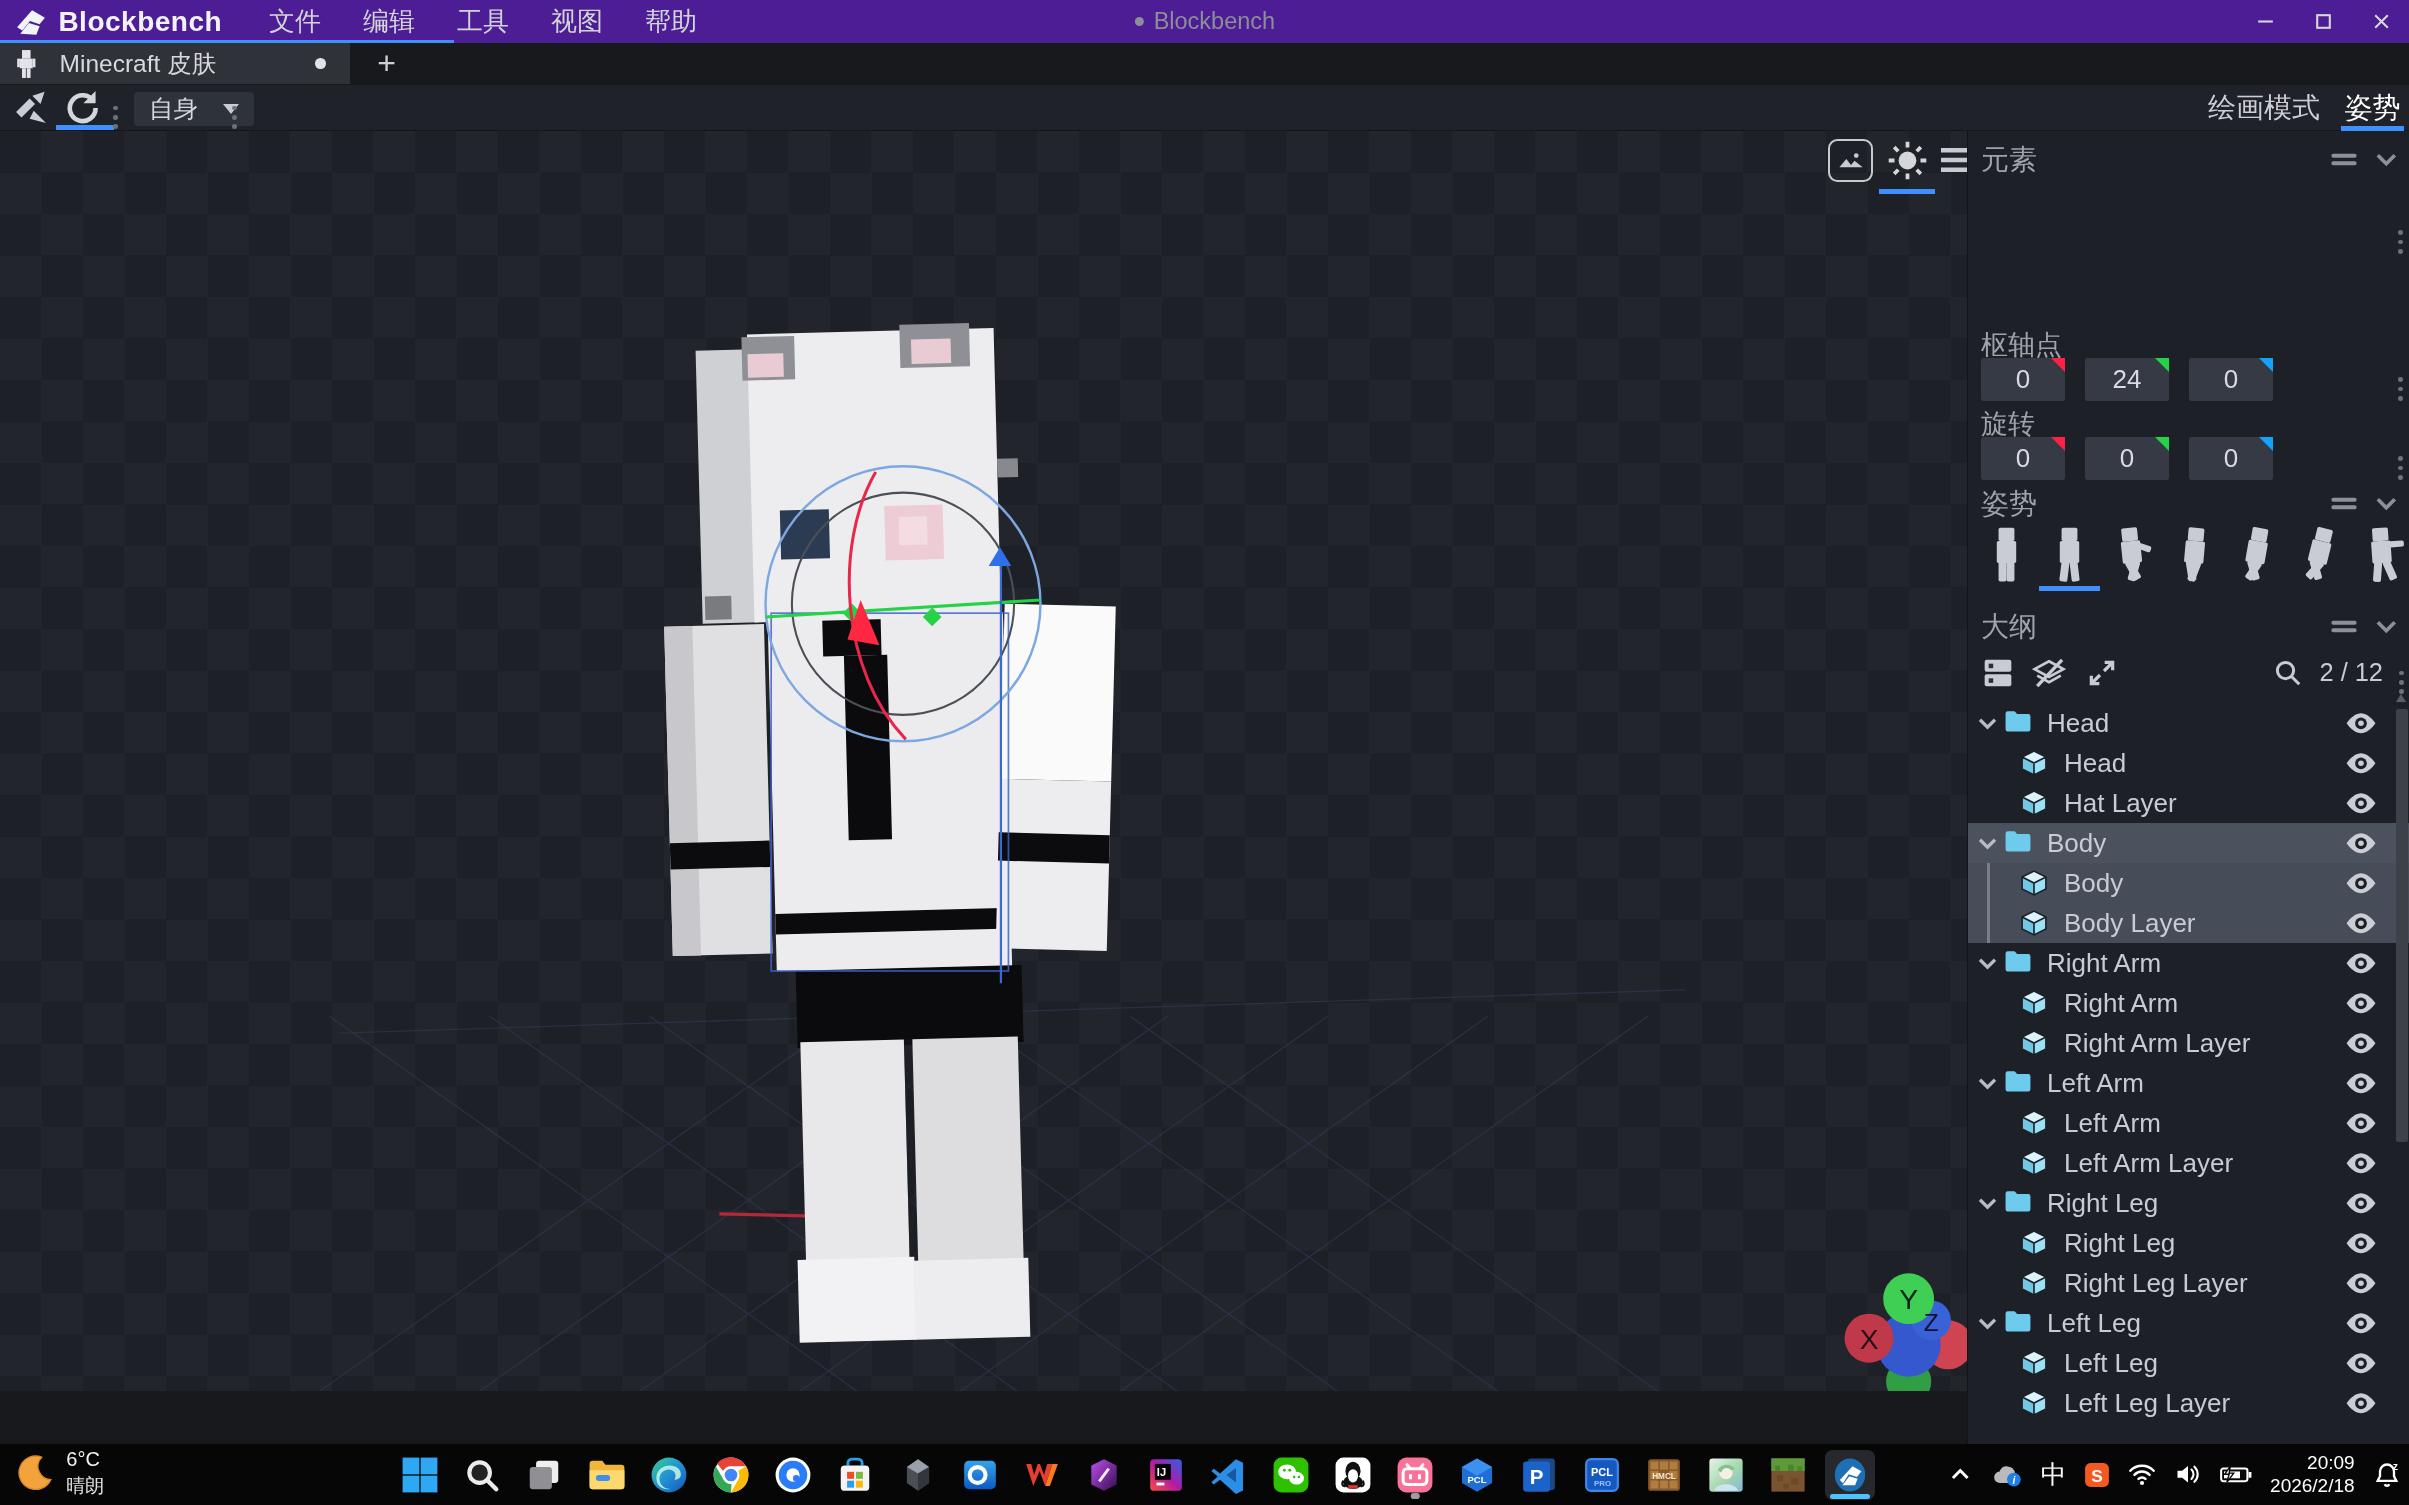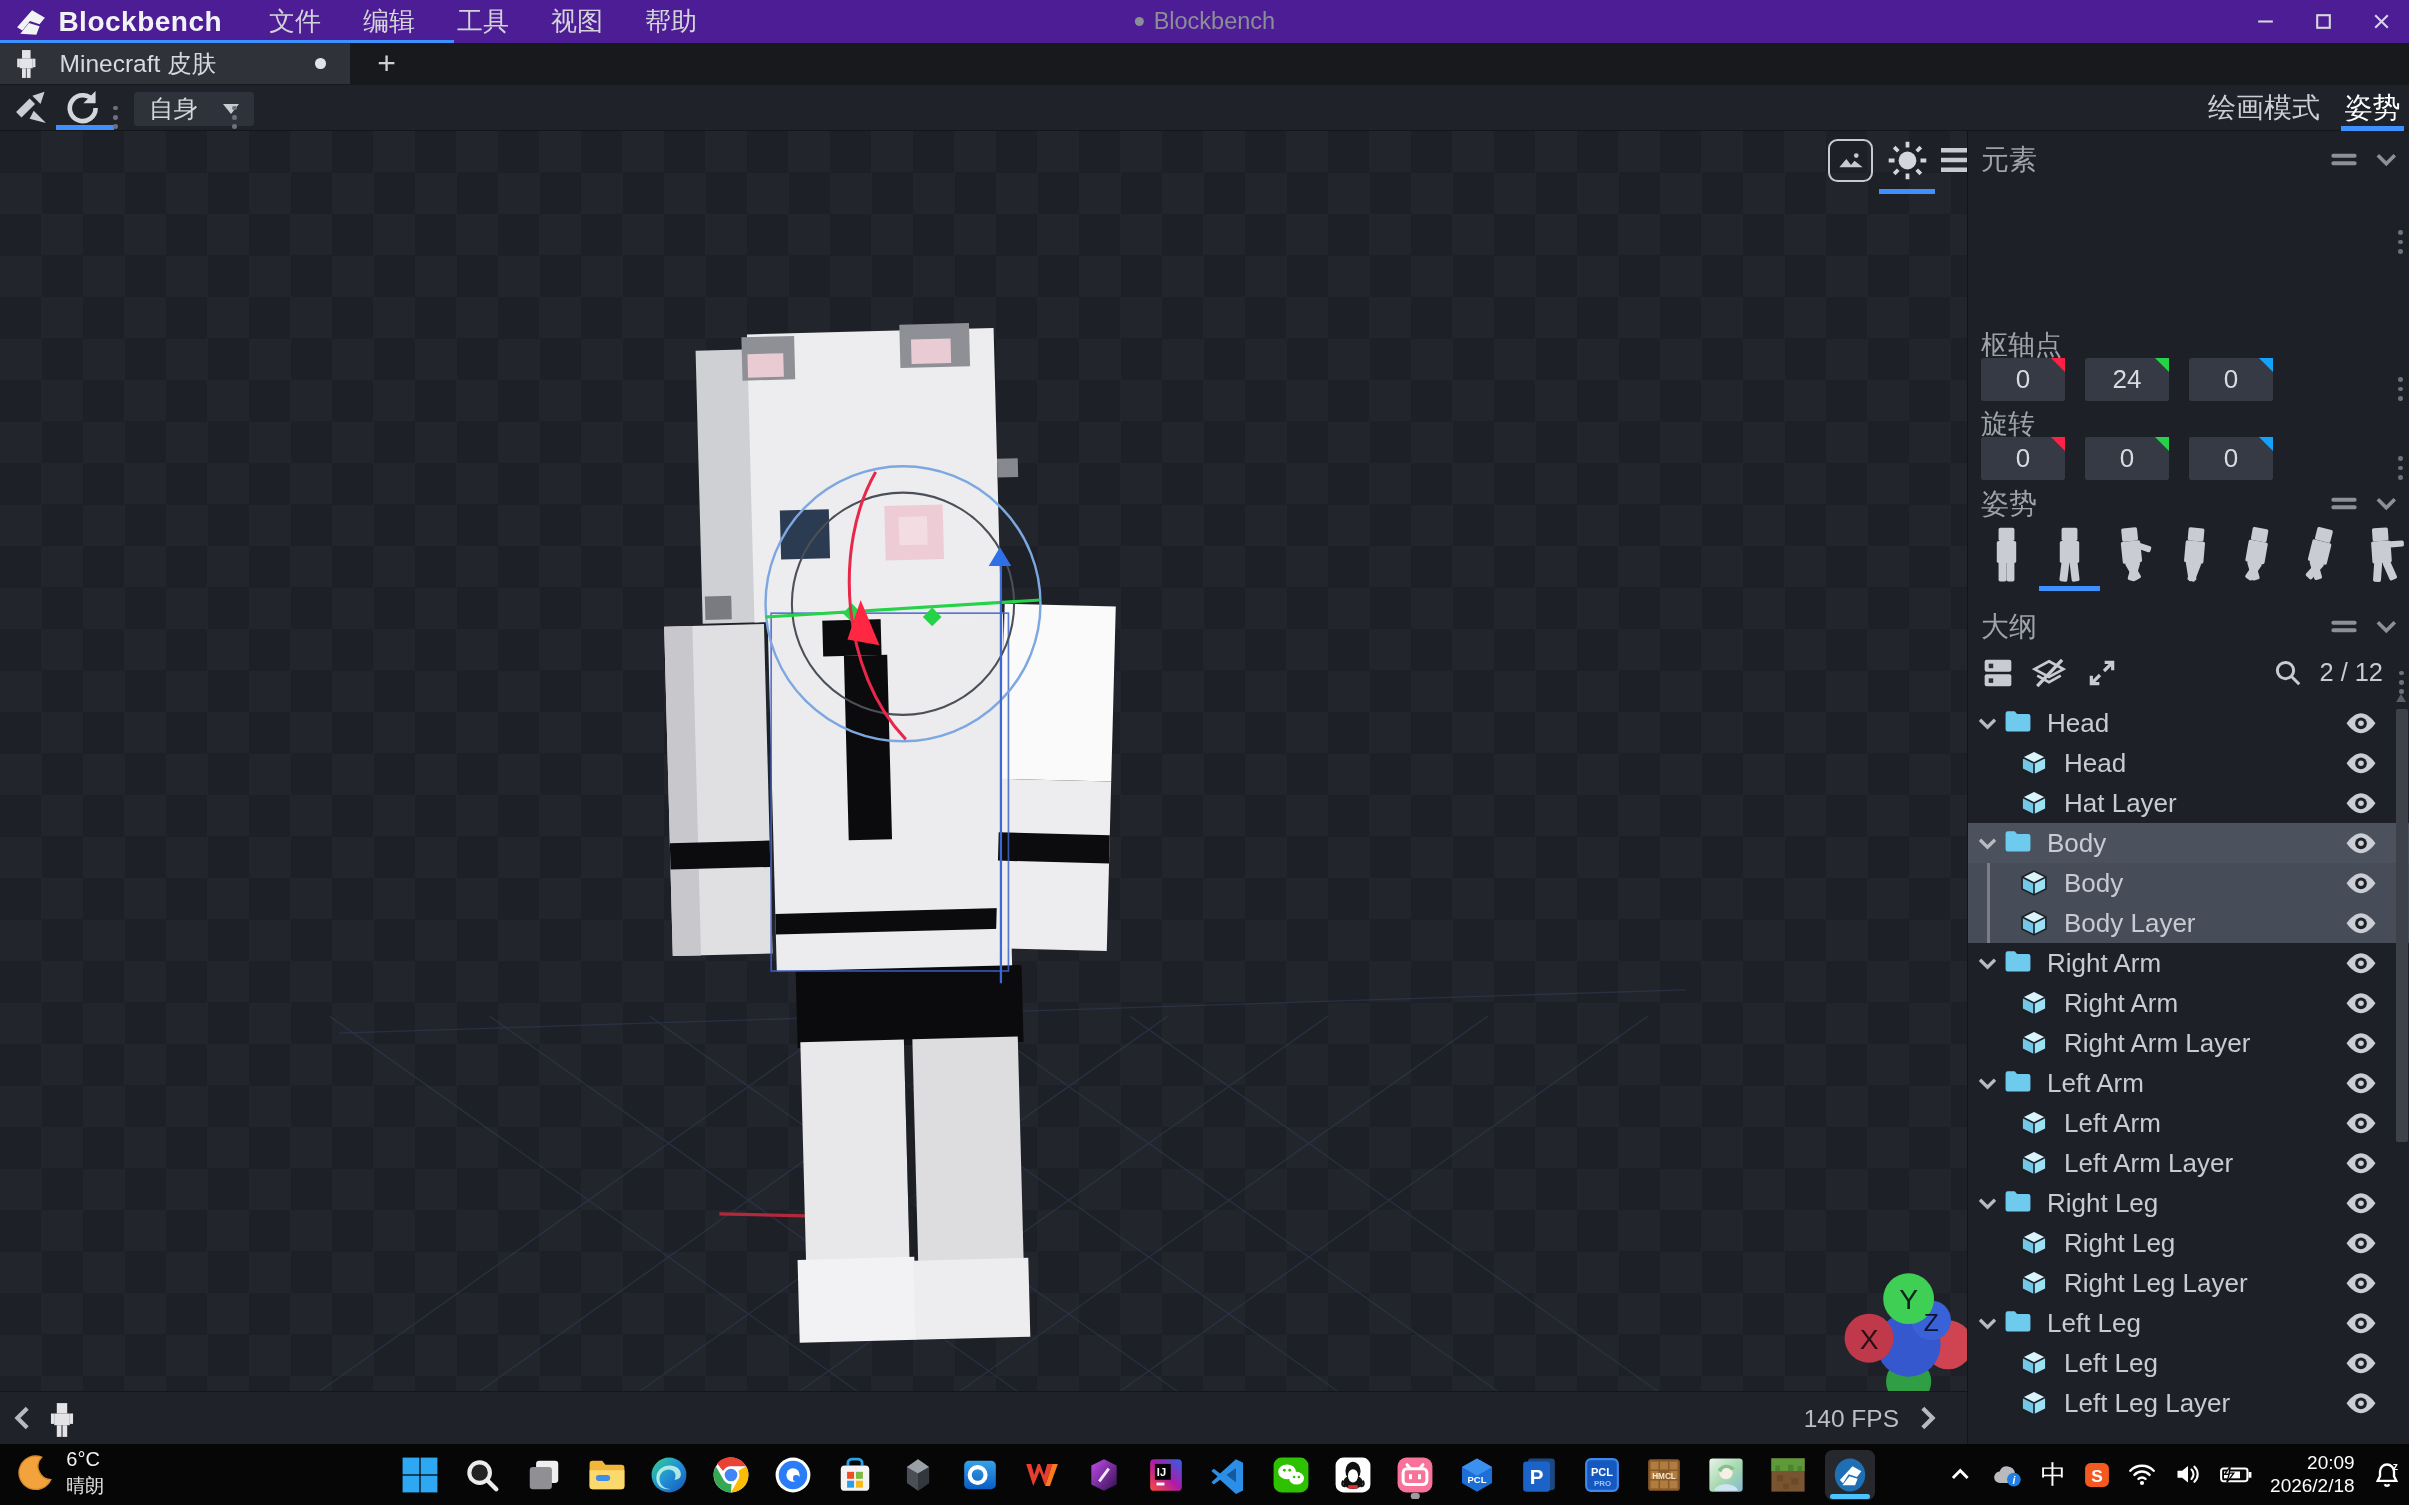--- a/index.html
+++ b/index.html
@@ -299,43 +299,20 @@
         </svg>
     </div>
     <div class="vp-sun-ul"></div>
     <div class="vp-btn vp-burger">
       <svg width="34" height="28" viewBox="0 0 24 20">
           <path d="M2 3h20M2 10h20M2 17h20" stroke="#c9cbd2" stroke-width="3.2"></path>
         </svg>
     </div>
   </div>
 
-  <div class="statusbar">
-    <div class="sb-chev">
-        <svg width="28" height="28" viewBox="0 0 20 20">
-          <path d="M13 3 6 10l7 7" fill="none" stroke="#b7b9c0" stroke-width="3"></path>
-        </svg>
-      </div>
-    <svg class="sb-steve" viewBox="0 0 20 28">
-        <g fill="#e4e4e8">
-          <rect x="6" y="1" width="8" height="8"></rect>
-          <rect x="4" y="9" width="12" height="9"></rect>
-          <rect x="1.5" y="9" width="2.5" height="8"></rect>
-          <rect x="16" y="9" width="2.5" height="8"></rect>
-          <rect x="6" y="18" width="3.6" height="9"></rect>
-          <rect x="10.4" y="18" width="3.6" height="9"></rect>
-        </g>
-      </svg>
-    <span class="sb-fps">140 FPS</span>
-    <div class="sb-next">
-        <svg width="28" height="28" viewBox="0 0 20 20">
-          <path d="M7 3l7 7-7 7" fill="none" stroke="#b7b9c0" stroke-width="3"></path>
-        </svg>
-      </div>
-  </div>
 
   <div class="rpanel">
     <div class="sec-head" style="top:7.5px">
       <span class="sec-title">元素</span>
       <span class="sec-icons">
         <svg class="h-burger" viewBox="0 0 24 14">
             <path d="M2 3.5h20M2 10.5h20" stroke="#8d9097" stroke-width="3.6" stroke-linecap="round"></path>
           </svg>
         <svg class="h-chev" viewBox="0 0 16 10">
             <path d="M2 2l6 6 6-6" fill="none" stroke="#8d9097" stroke-width="2.6"></path>

